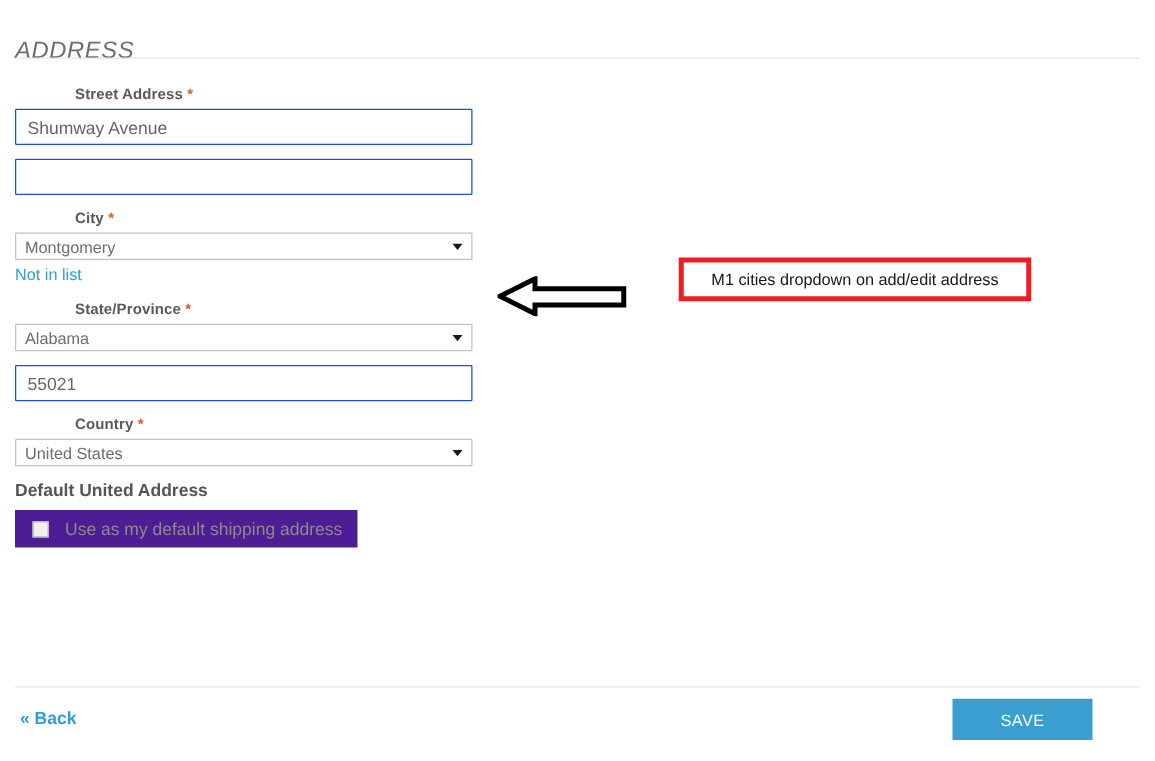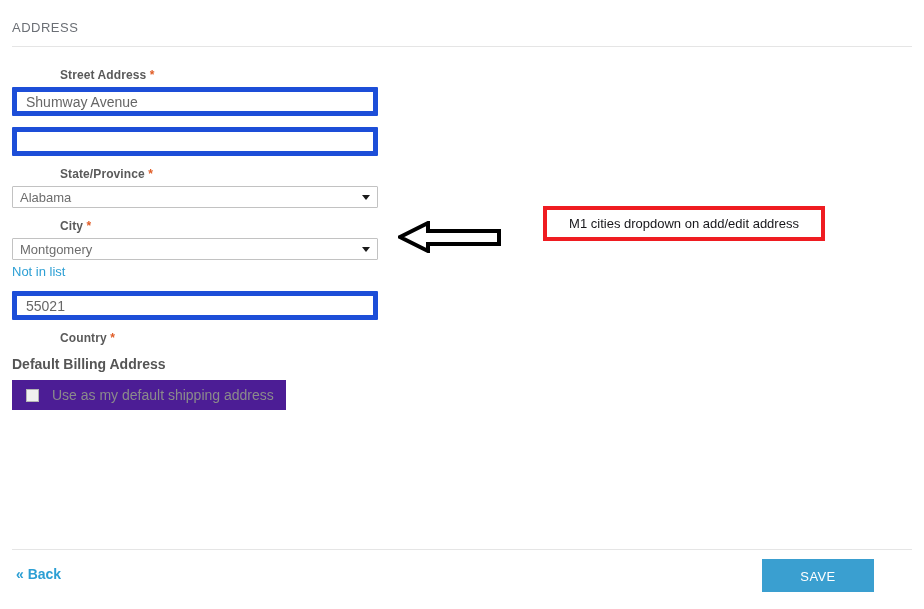--- a/index.html
+++ b/index.html
@@ -13,25 +13,26 @@
     font-family: "Liberation Sans", sans-serif;
     color: #333333;
     position: relative;
     overflow: hidden;
   }
 
   
   .page-title {
     position: absolute;
     left: 12px;
-    top: 20px;
-    font-size: 13px;
+    top: 30px;
+    font-size: 19px;
     font-weight: 400;
     letter-spacing: 0.5px;
     color: #6b6f75;
+    font-style: italic;
   }
   .title-rule {
     position: absolute;
     left: 12px;
     top: 46px;
     width: 900px;
     height: 1px;
     background: #e5e5e5;
   }
 
@@ -58,22 +59,22 @@
     color: #e05d27;
     font-size: 12px;
     font-weight: bold;
   }
 
   .text-input {
     display: block;
     box-sizing: border-box;
     width: 366px;
     height: 29px;
-    padding: 0 9px;
-    border: 5px solid #1d4ed8;
+    padding: 12px 9px;
+    border: 1px solid #1d4ed8;
     border-radius: 1px;
     background: #ffffff;
     font-family: "Liberation Sans", sans-serif;
     font-size: 14px;
     color: #666666;
     outline: none;
   }
 
   .select-wrap {
     position: relative;
@@ -232,57 +233,61 @@
   </div>
 
   
   <div class="field">
     <input class="text-input" type="text" value="" style="">
   </div>
 
   
   <div class="field">
     <label class="field-label">
-      <span>State/Province</span>
-      <span class="req">*</span>
-    </label>
-    <div class="select-wrap">
-      <span class="select-value">Alabama</span>
-      <span class="select-caret"></span>
-    </div>
-  </div>
-
-  
-  <div class="field">
-    <label class="field-label">
       <span>City</span>
       <span class="req">*</span>
     </label>
     <div class="select-wrap">
       <span class="select-value">Montgomery</span>
       <span class="select-caret"></span>
     </div>
     <a class="not-in-list">Not in list</a>
   </div>
 
   
   <div class="field">
+    <label class="field-label">
+      <span>State/Province</span>
+      <span class="req">*</span>
+    </label>
+    <div class="select-wrap">
+      <span class="select-value">Alabama</span>
+      <span class="select-caret"></span>
+    </div>
+  </div>
+
+  
+  <div class="field">
     <input class="text-input" type="text" value="55021" style="">
   </div>
 
   
   <div class="field">
     <label class="field-label">
       <span>Country</span>
       <span class="req">*</span>
     </label>
-  </div>
-
-  
-  <div class="section-subtitle">Default Billing Address</div>
+    <div class="select-wrap">
+      <span class="select-value">United States</span>
+      <span class="select-caret"></span>
+    </div>
+  </div>
+
+  
+  <div class="section-subtitle">Default United Address</div>
   <div class="checkbox-row">
     <span class="cb-box"></span>
     <span class="cb-label">Use as my default shipping address</span>
   </div>
 
 </div>
 
 <div class="footer-rule"></div>
 <a class="back-link">« Back</a>
 <button class="save-button">SAVE ADDRESS</button>

